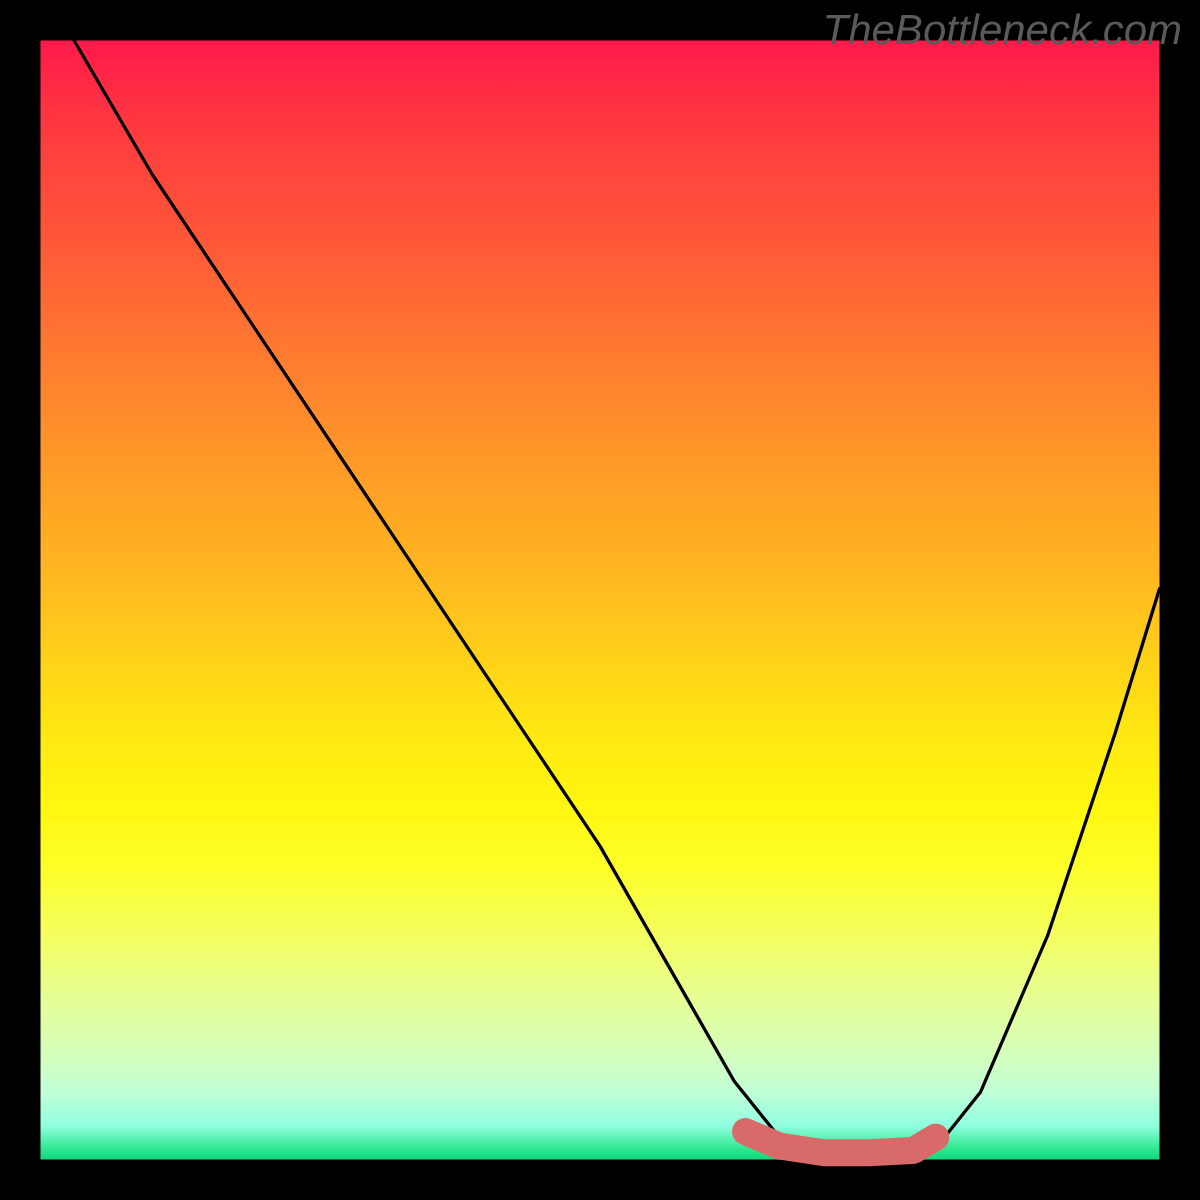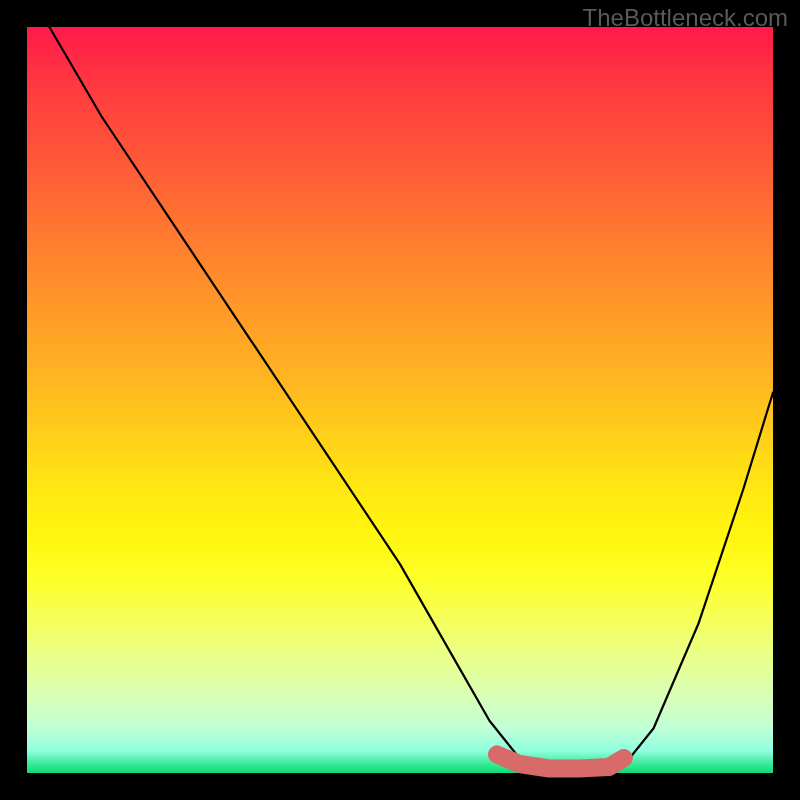--- a/index.html
+++ b/index.html
@@ -9,23 +9,24 @@
     background: #000;
     position: relative;
     overflow: hidden;
     font-family: Arial, sans-serif;
   }
   .watermark {
     position: absolute;
     top: 4px;
     right: 12px;
     color: #5a5a5a;
-    font-size: 24px;
+    font-size: 28px;
     font-weight: 500;
     z-index: 10;
+    font-style: italic;
   }
   .plot-area {
     position: absolute;
     left: 27px;
     top: 27px;
     width: 746px;
     height: 746px;
   }
   .gradient-bg {
     position: absolute;

